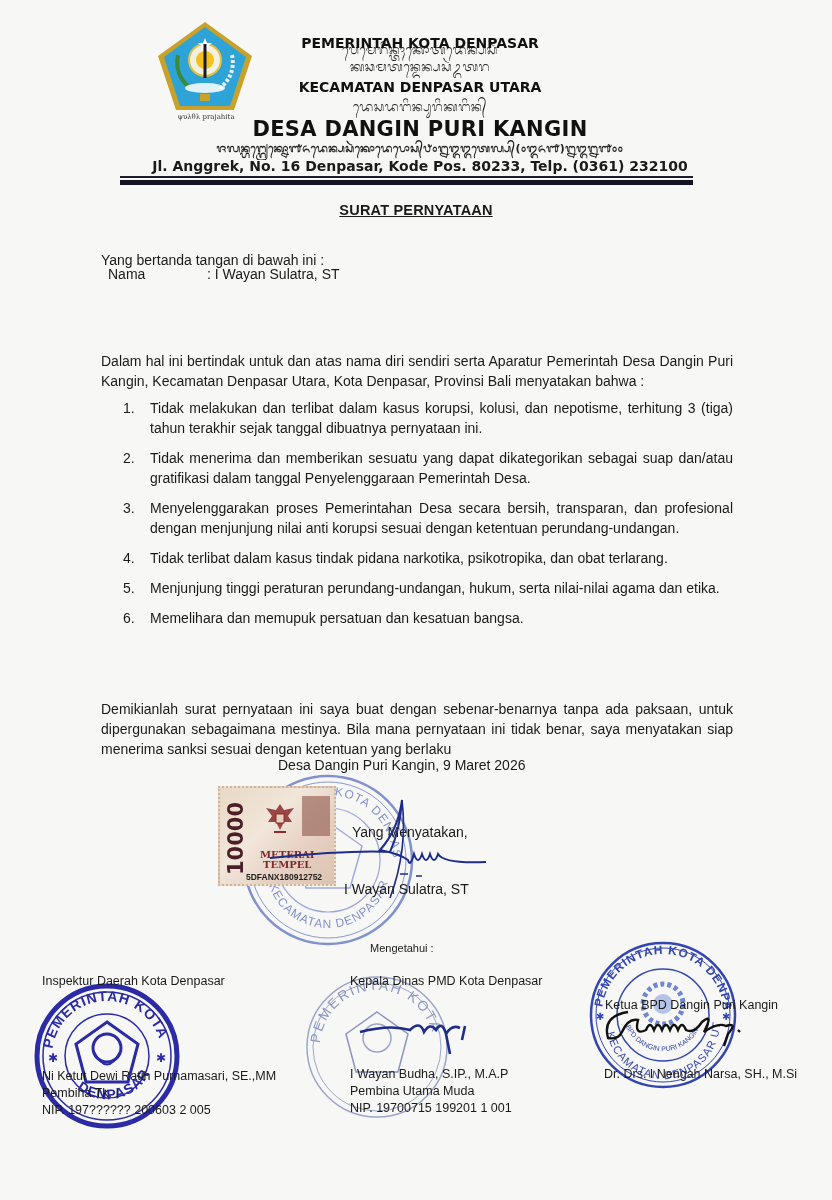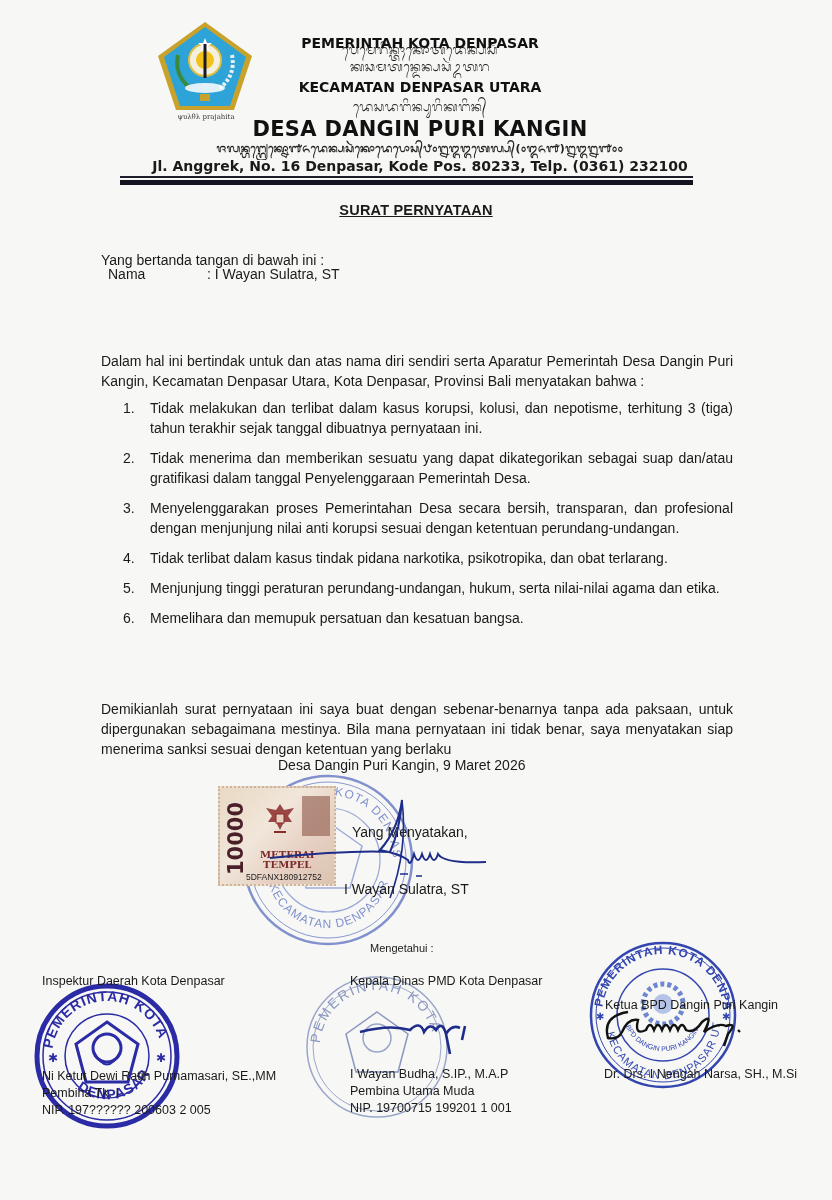--- a/index.html
+++ b/index.html
@@ -46,21 +46,21 @@
   .place-date { left: 278px; top: 757px; font-size: 14px; }
   .yang-menyatakan { left: 352px; top: 824px; font-size: 14px; }
   .signer-name { left: 344px; top: 881px; font-size: 14px; }
   .meterai { left: 218px; top: 786px; width: 118px; height: 100px;
     background: linear-gradient(135deg, #e9d9c4 0%, #f1e6da 40%, #e6cfc2 70%, #dcc4b0 100%);
     border: 2px dotted #cdb59a; box-sizing: border-box; }
   .meterai-value { left: 4px; top: 8px; width: 26px; height: 84px; writing-mode: vertical-rl; transform: rotate(180deg);
     font-size: 21px; font-weight: bold; color: #4a1f2a; font-family: "DejaVu Sans", sans-serif; text-align: center; }
   .meterai-label { left: 40px; top: 62px; font-size: 10px; font-weight: bold; color: #7a2a2a;
     font-family: "DejaVu Serif", serif; line-height: 10px; text-align: center; }
-  .meterai-serial { left: 26px; top: 84px; font-size: 8.5px; color: #222; font-weight: normal; }
+  .meterai-serial { left: 26px; top: 84px; font-size: 8.5px; color: #222; font-weight: bold; }
   .garuda { left: 44px; top: 12px; width: 32px; height: 40px; }
 
   
   .mengetahui { left: 370px; top: 942px; font-size: 11px; }
   .sig-col { font-size: 12.5px; line-height: 17px; }
   .col-left { left: 42px; top: 973px; }
   .col-left-name { left: 42px; top: 1068px; }
   .col-mid { left: 350px; top: 973px; }
   .col-mid-name { left: 350px; top: 1066px; }
   .col-right { left: 605px; top: 971px; margin-top: 26px; }

